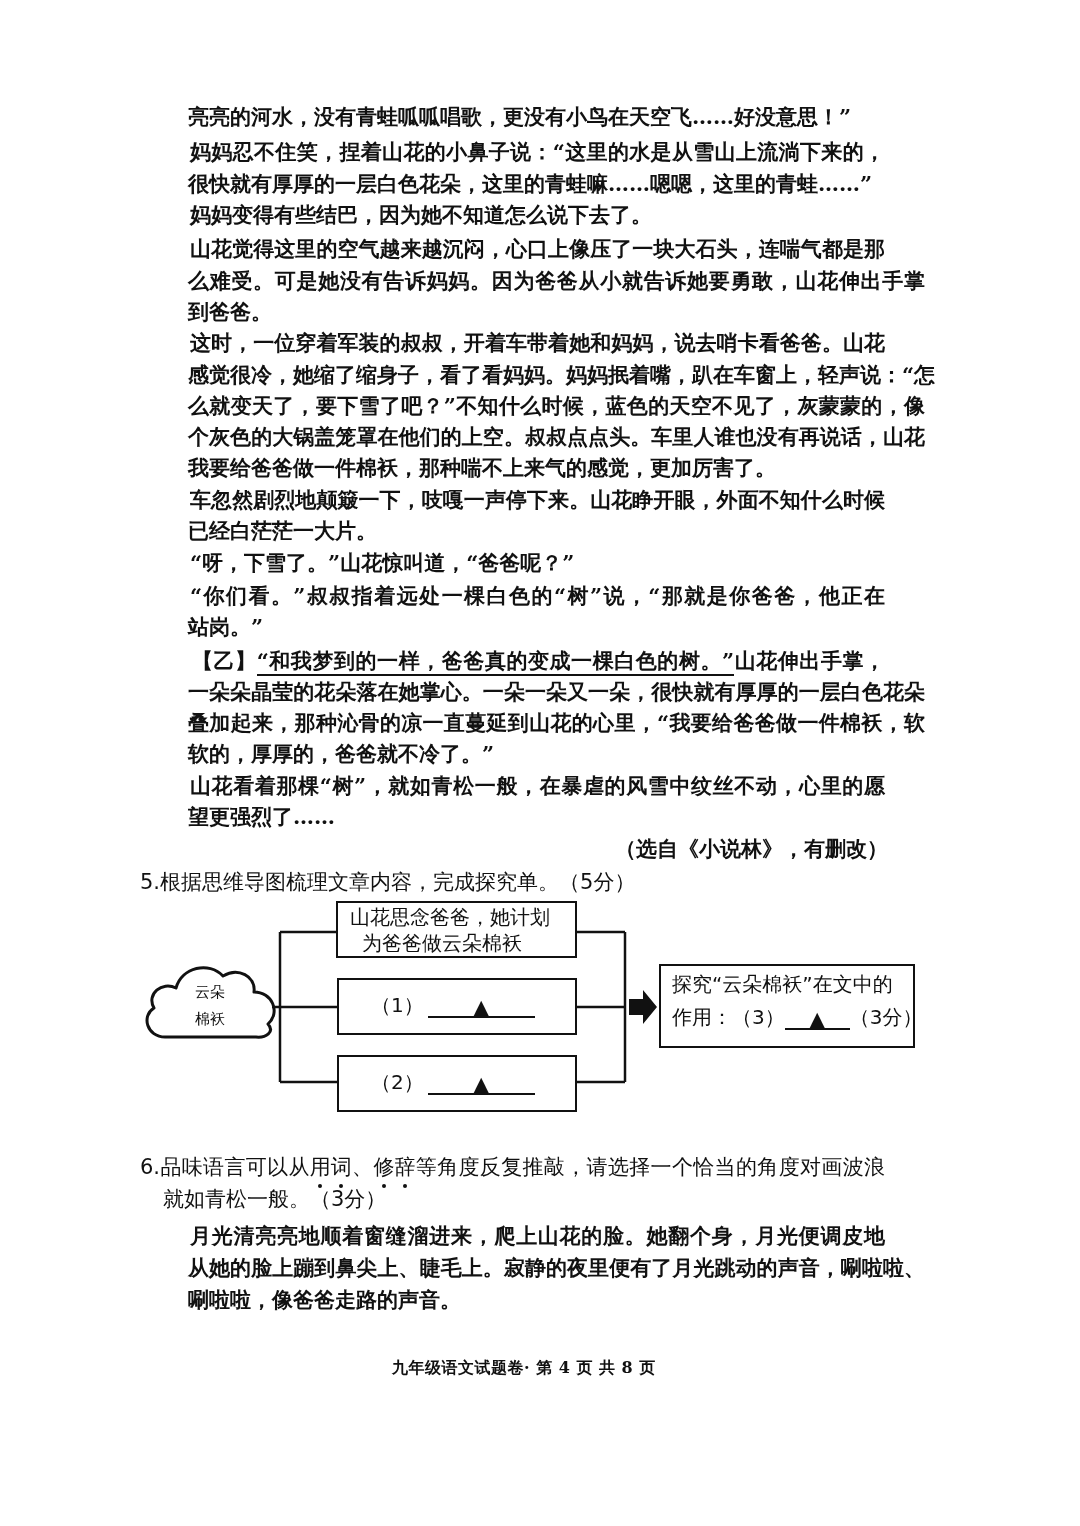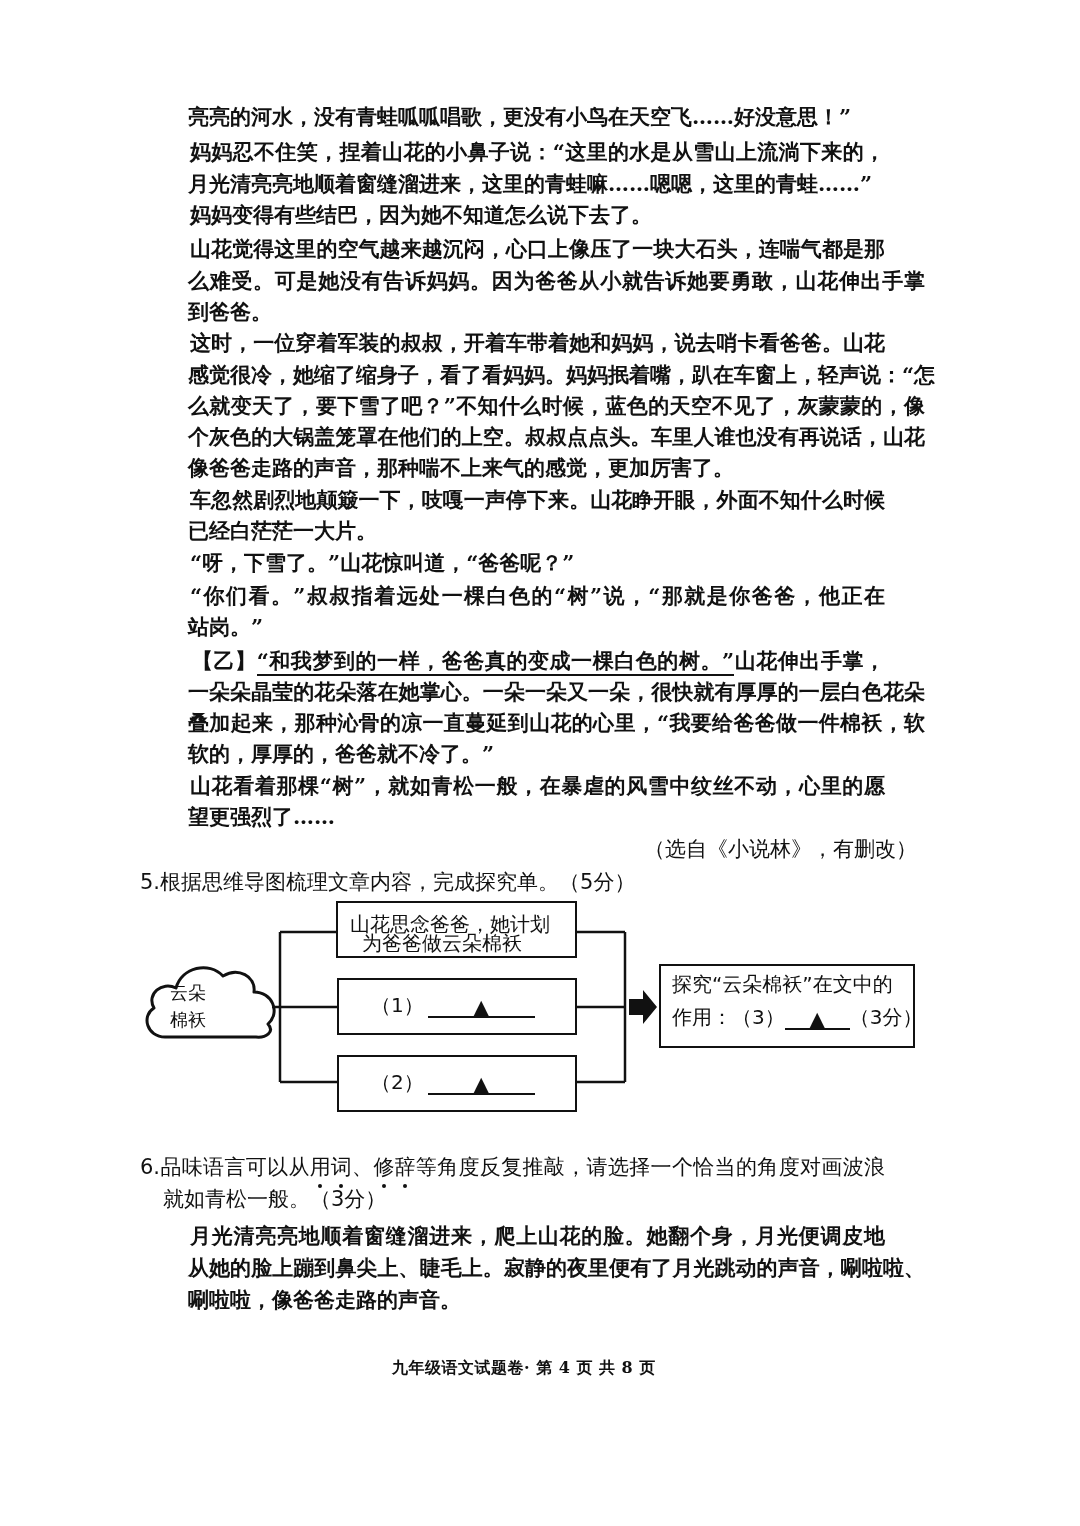--- a/index.html
+++ b/index.html
@@ -27,68 +27,68 @@
     font-family: "DejaVu Sans", "Liberation Sans", sans-serif; font-size: 20px; color: #111;
   }
   .box .t { position: absolute; white-space: nowrap; line-height: 26px; }
   .blank {
     display: inline-block; position: relative; border-bottom: 2px solid #111;
     height: 24px; vertical-align: bottom; text-align: center;
   }
   .blank .tri { position: absolute; left: 50%; bottom: -3px; transform: translateX(-50%); font-size: 22px; line-height: 22px; }
   .cloud-text {
     position: absolute; font-family: "DejaVu Sans", "Liberation Sans", sans-serif;
-    font-size: 18px; line-height: 27px; text-align: left; width: 80px;
+    font-size: 15px; line-height: 27px; text-align: center; width: 80px;
   }
   svg.overlay { position: absolute; left: 0; top: 0; pointer-events: none; }
   .footer {
     position: absolute; left: 392px; top: 1358px; font-size: 16px; font-weight: bold;
     white-space: nowrap; letter-spacing: 0.5px;
   }
 </style>
 </head>
 <body>
 
 <div>
   <div class="ln body-line" style="top:102px">亮亮的河水，没有青蛙呱呱唱歌，更没有小鸟在天空飞……好没意思！”</div>
 
   <div class="ln indent full" style="top:137px">妈妈忍不住笑，捏着山花的小鼻子说：“这里的水是从雪山上流淌下来的，</div>
-  <div class="ln body-line" style="top:169px">月光清亮亮地顺着窗缝溜进来，这里的青蛙嘛……嗯嗯，这里的青蛙……”</div>
+  <div class="ln body-line" style="top:169px">很快就有厚厚的一层白色花朵，这里的青蛙嘛……嗯嗯，这里的青蛙……”</div>
 
   <div class="ln indent" style="top:200px">妈妈变得有些结巴，因为她不知道怎么说下去了。</div>
 
   <div class="ln indent full" style="top:234px">山花觉得这里的空气越来越沉闷，心口上像压了一块大石头，连喘气都是那</div>
   <div class="ln body-line full" style="top:266px">么难受。可是她没有告诉妈妈。因为爸爸从小就告诉她要勇敢，山花伸出手掌</div>
   <div class="ln body-line" style="top:297px">到爸爸。</div>
 
   <div class="ln indent full" style="top:328px">这时，一位穿着军装的叔叔，开着车带着她和妈妈，说去哨卡看爸爸。山花</div>
   <div class="ln body-line full" style="top:360px">感觉很冷，她缩了缩身子，看了看妈妈。妈妈抿着嘴，趴在车窗上，轻声说：“怎</div>
   <div class="ln body-line full" style="top:391px">么就变天了，要下雪了吧？”不知什么时候，蓝色的天空不见了，灰蒙蒙的，像</div>
   <div class="ln body-line full" style="top:422px">个灰色的大锅盖笼罩在他们的上空。叔叔点点头。车里人谁也没有再说话，山花</div>
-  <div class="ln body-line" style="top:453px">像爸爸走路的声音，那种喘不上来气的感觉，更加厉害了。</div>
+  <div class="ln body-line" style="top:453px">我要给爸爸做一件棉袄，那种喘不上来气的感觉，更加厉害了。</div>
 
   <div class="ln indent full" style="top:485px">车忽然剧烈地颠簸一下，吱嘎一声停下来。山花睁开眼，外面不知什么时候</div>
   <div class="ln body-line" style="top:516px">已经白茫茫一大片。</div>
 
   <div class="ln indent" style="top:548px">“呀，下雪了。”山花惊叫道，“爸爸呢？”</div>
 
   <div class="ln indent full" style="top:581px">“你们看。”叔叔指着远处一棵白色的“树”说，“那就是你爸爸，他正在</div>
   <div class="ln body-line" style="top:612px">站岗。”</div>
 
   <div class="ln full" style="top:646px; left:192px; width:693px">
     <span>【乙】</span><span class="uline">“和我梦到的一样，爸爸真的变成一棵白色的树。”</span><span>山花伸出手掌，</span>
   </div>
   <div class="ln body-line full" style="top:677px">一朵朵晶莹的花朵落在她掌心。一朵一朵又一朵，很快就有厚厚的一层白色花朵</div>
   <div class="ln body-line full" style="top:708px">叠加起来，那种沁骨的凉一直蔓延到山花的心里，“我要给爸爸做一件棉袄，软</div>
   <div class="ln body-line" style="top:739px">软的，厚厚的，爸爸就不冷了。”</div>
 
   <div class="ln indent full" style="top:771px">山花看着那棵“树”，就如青松一般，在暴虐的风雪中纹丝不动，心里的愿</div>
   <div class="ln body-line" style="top:802px">望更强烈了……</div>
 
-  <div class="ln sans" style="top:834px; left:644px; width:265px; text-align:left; font-weight:normal">（选自《小说林》，有删改）</div>
+  <div class="ln sans" style="top:834px; left:615px; width:265px; text-align:left; font-weight:bold">（选自《小说林》，有删改）</div>
 </div>
 
 <div class="ln sans" style="top:867px; left:140px">5.根据思维导图梳理文章内容，完成探究单。（5分）</div>
 
 <div>
   <svg class="overlay" width="1080" height="1526">
 
     <path d="M 165 1037 C 147 1037 141 1016 154 1008 C 146 994 162 981 176 988 C 182 967 209 961 223 976 C 238 967 256 976 254 992 C 272 992 281 1012 268 1024 C 275 1032 266 1038 256 1037 Z" fill="#fff" stroke="#111" stroke-width="3" stroke-linejoin="round"></path>
 
     <line x1="272" y1="1007" x2="338" y2="1007" stroke="#111" stroke-width="2.5"></line>
@@ -103,21 +103,21 @@
 
     <polygon points="629,999 643,999 643,990 657,1007 643,1024 643,1015 629,1015" fill="#111"></polygon>
   </svg>
 
   <div class="cloud-text" style="left:170px; top:979px">
     <div>云朵</div>
     <div>棉袄</div>
   </div>
 
   <div class="box" style="left:336px; top:901px; width:241px; height:57px">
-    <div class="t" style="left:12px; top:8px">山花思念爸爸，她计划</div>
+    <div class="t" style="left:12px; top:1px">山花思念爸爸，她计划</div>
     <div class="t" style="left:24px; top:27px">为爸爸做云朵棉袄</div>
   </div>
 
   <div class="box" style="left:337px; top:978px; width:240px; height:57px">
     <div class="t" style="left:32px; top:12px">
       <span>（1）</span><span class="blank" style="width:107px; margin-left:4px"><span class="tri">▲</span></span>
     </div>
   </div>
 
   <div class="box" style="left:337px; top:1055px; width:240px; height:57px">

